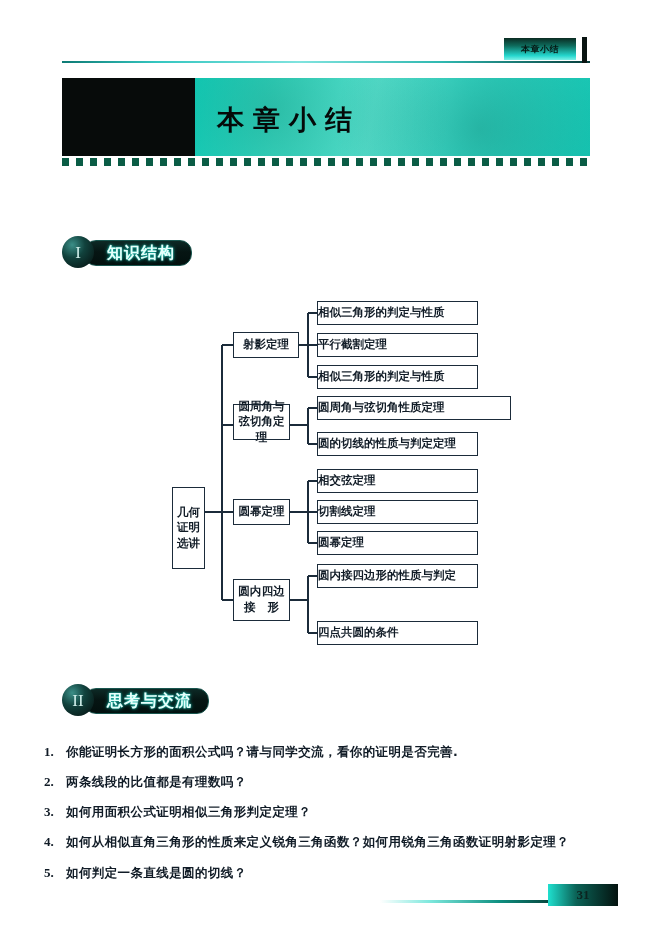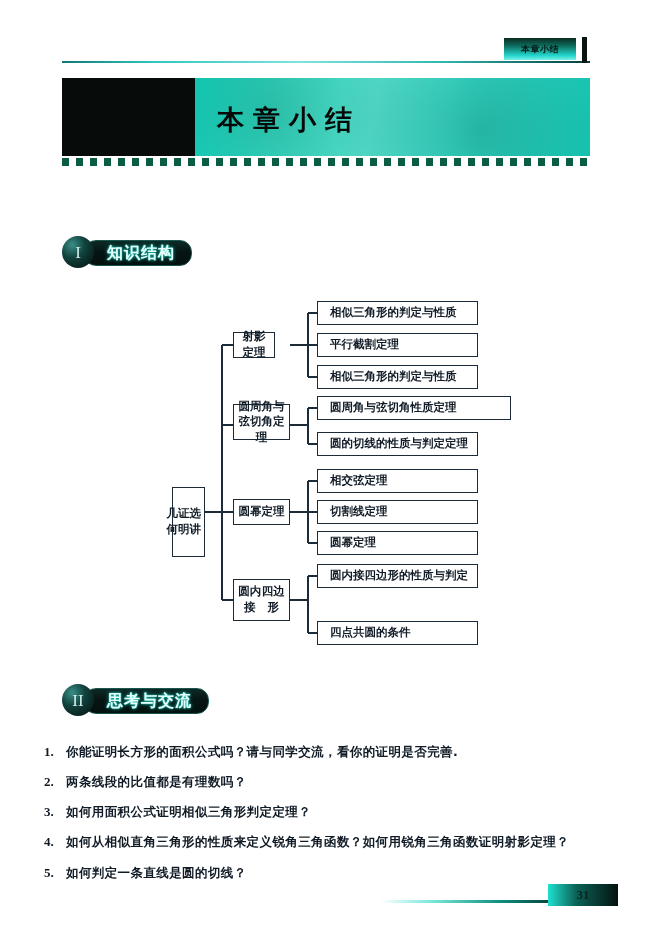--- a/index.html
+++ b/index.html
@@ -186,21 +186,21 @@
     text-align: center;
     padding: 0 3px;
   }
   .node-mid {
     justify-content: center;
     text-align: center;
     padding: 0 4px;
   }
   .node-leaf {
     justify-content: flex-start;
-    padding-left: 12px;
+    padding-left: 0;
     text-align: right;
   }
 
   
   #questions {
     position: absolute;
     left: 44px;
     top: 742px;
     width: 570px;
   }
@@ -312,27 +312,27 @@
     <line x1="308" y1="512" x2="317" y2="512"></line>
     <line x1="308" y1="543" x2="317" y2="543"></line>
 
     <line x1="290" y1="600" x2="308" y2="600"></line>
     <line x1="308" y1="576" x2="308" y2="633"></line>
     <line x1="308" y1="576" x2="317" y2="576"></line>
     <line x1="308" y1="633" x2="317" y2="633"></line>
   </g>
 </svg>
 
-<div class="node node-root" style="left:172px; top:487px; width:33px; height:70px; flex-direction:row; justify-content:flex-end;">
+<div class="node node-root" style="left:172px; top:487px; width:33px; height:82px; flex-direction:column; justify-content:center;">
   <span>几何</span>
   <span>证明</span>
   <span>选讲</span>
 </div>
 
-<div class="node node-mid" style="left:233px; top:332px; width:42px; height:26px;">
+<div class="node node-mid" style="left:233px; top:332px; width:66px; height:26px;">
   <span>射影定理</span>
 </div>
 
 <div class="node node-mid" style="left:233px; top:404px; width:57px; height:36px; flex-direction:column; justify-content:center;">
   <span>圆周角与</span>
   <span>弦切角定理</span>
 </div>
 
 <div class="node node-mid" style="left:233px; top:499px; width:57px; height:26px;">
   <span>圆幂定理</span>

